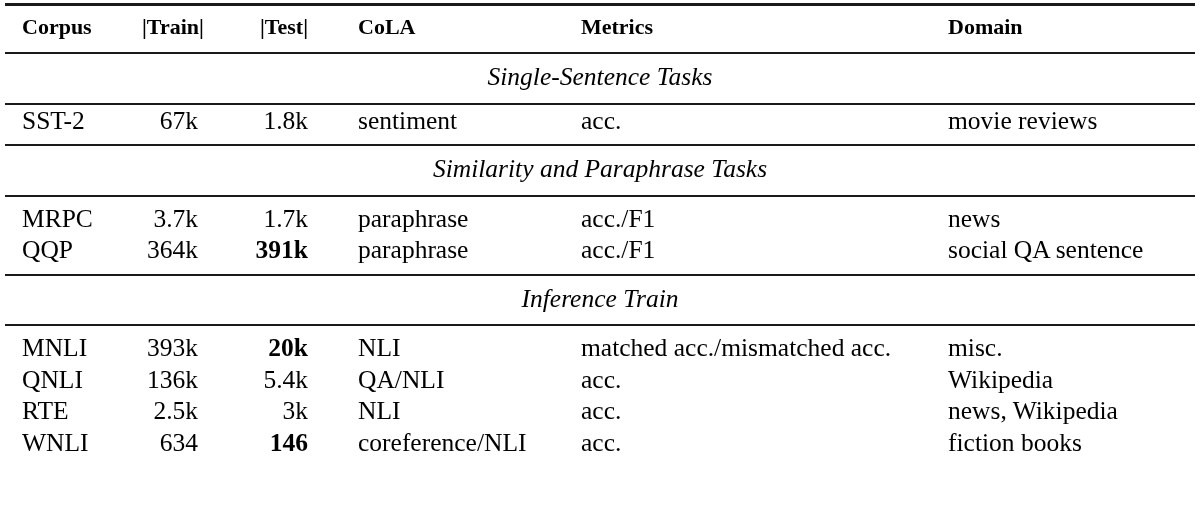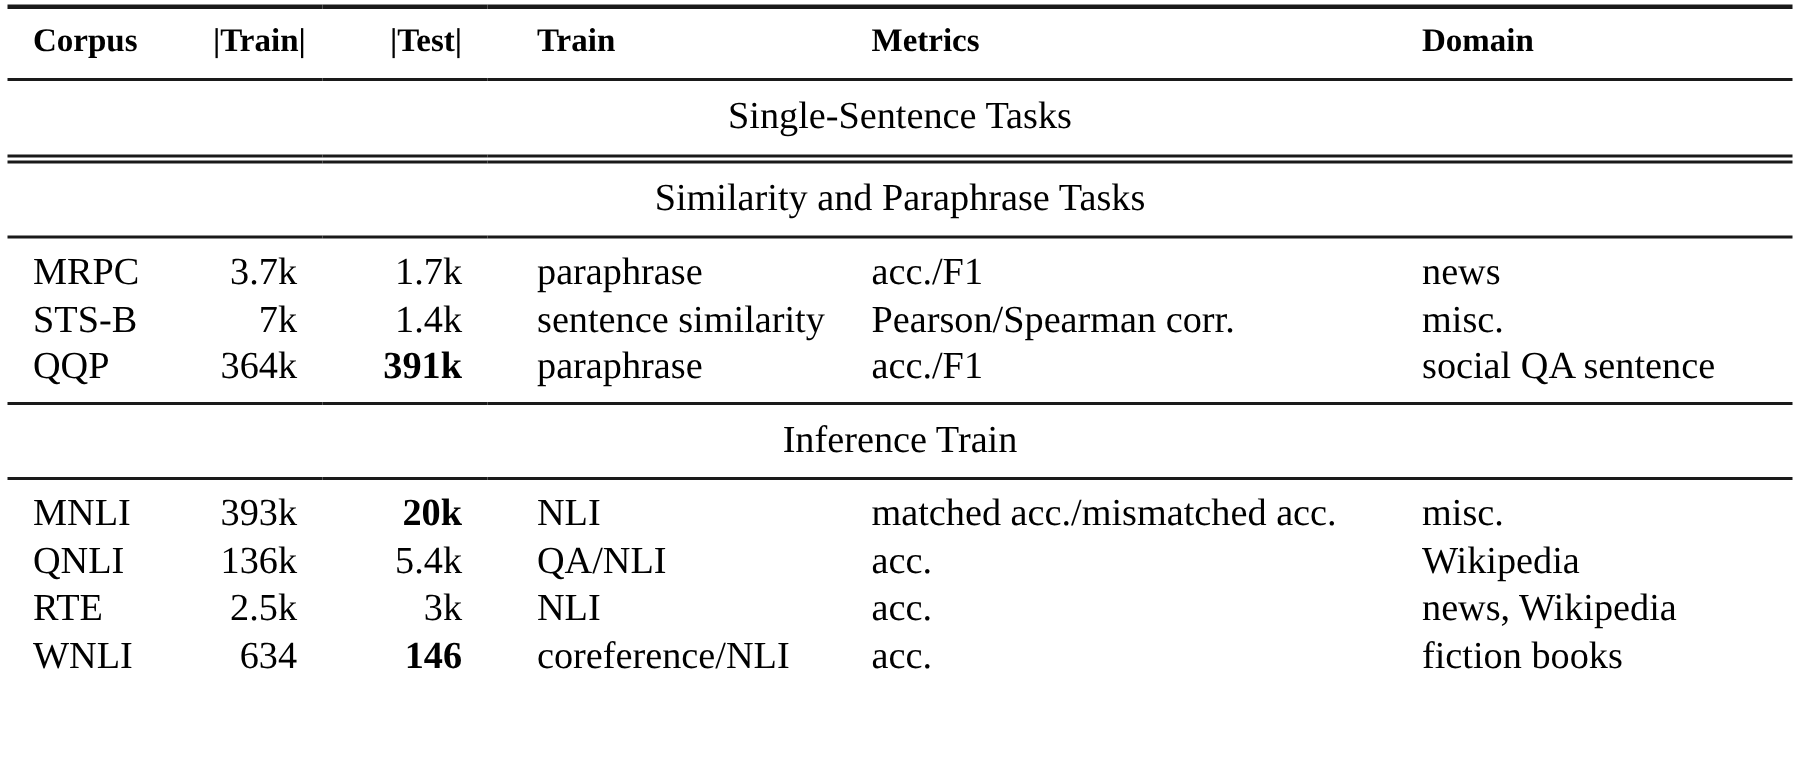--- a/index.html
+++ b/index.html
@@ -80,20 +80,21 @@
   tr.section-row td {
     text-align: center;
     padding-top: 10px;
     padding-bottom: 11px;
     font-size: 25.5px;
   }
   .section-title-inner {
     display: inline-block;
     
     transform: translateX(0px);
+    font-style: italic;
   }
 
   
   tr.data-row td {
     padding-top: 3px;
     padding-bottom: 3px;
     font-size: 25.5px;
   }
   tr.data-row td.corpus  { padding-left: 17px; text-align: left; }
   tr.data-row td.num     { text-align: right; padding-right: 17px; }
@@ -119,58 +120,58 @@
         <col class="c-domain">
     </colgroup>
     <tbody id="table-body">
         <tr class="rule-top">
           <td colspan="6"></td>
         </tr>
         <tr class="header-row">
           <th class="corpus">Corpus</th>
           <th class="num train">|Train|</th>
           <th class="num test">|Test|</th>
-          <th class="task">Train</th>
+          <th class="task">CoLA</th>
           <th class="metrics">Metrics</th>
           <th class="domain">Domain</th>
         </tr>
         <tr class="rule">
           <td colspan="6"></td>
         </tr>
         <tr class="section-row">
           <td colspan="6"><span class="section-title-inner">Single-Sentence Tasks</span></td>
         </tr>
         <tr class="rule">
           <td colspan="6"></td>
+        </tr>
+        <tr class="data-row last-in-block">
+          <td class="corpus">SST-2</td>
+          <td class="num train">67k</td>
+          <td class="num test">1.8k</td>
+          <td class="task">sentiment</td>
+          <td class="metrics">acc.</td>
+          <td class="domain">movie reviews</td>
         </tr>
         <tr class="rule">
           <td colspan="6"></td>
         </tr>
         <tr class="section-row">
           <td colspan="6"><span class="section-title-inner">Similarity and Paraphrase Tasks</span></td>
         </tr>
         <tr class="rule">
           <td colspan="6"></td>
         </tr>
         <tr class="data-row first-in-block">
           <td class="corpus">MRPC</td>
           <td class="num train">3.7k</td>
           <td class="num test">1.7k</td>
           <td class="task">paraphrase</td>
           <td class="metrics">acc./F1</td>
           <td class="domain">news</td>
         </tr>
-        <tr class="data-row">
-          <td class="corpus">STS-B</td>
-          <td class="num train">7k</td>
-          <td class="num test">1.4k</td>
-          <td class="task">sentence similarity</td>
-          <td class="metrics">Pearson/Spearman corr.</td>
-          <td class="domain">misc.</td>
-        </tr>
         <tr class="data-row last-in-block">
           <td class="corpus">QQP</td>
           <td class="num train">364k</td>
           <td class="num test"><span class="bold">391k</span></td>
           <td class="task">paraphrase</td>
           <td class="metrics">acc./F1</td>
           <td class="domain">social QA sentence</td>
         </tr>
         <tr class="rule">
           <td colspan="6"></td>

